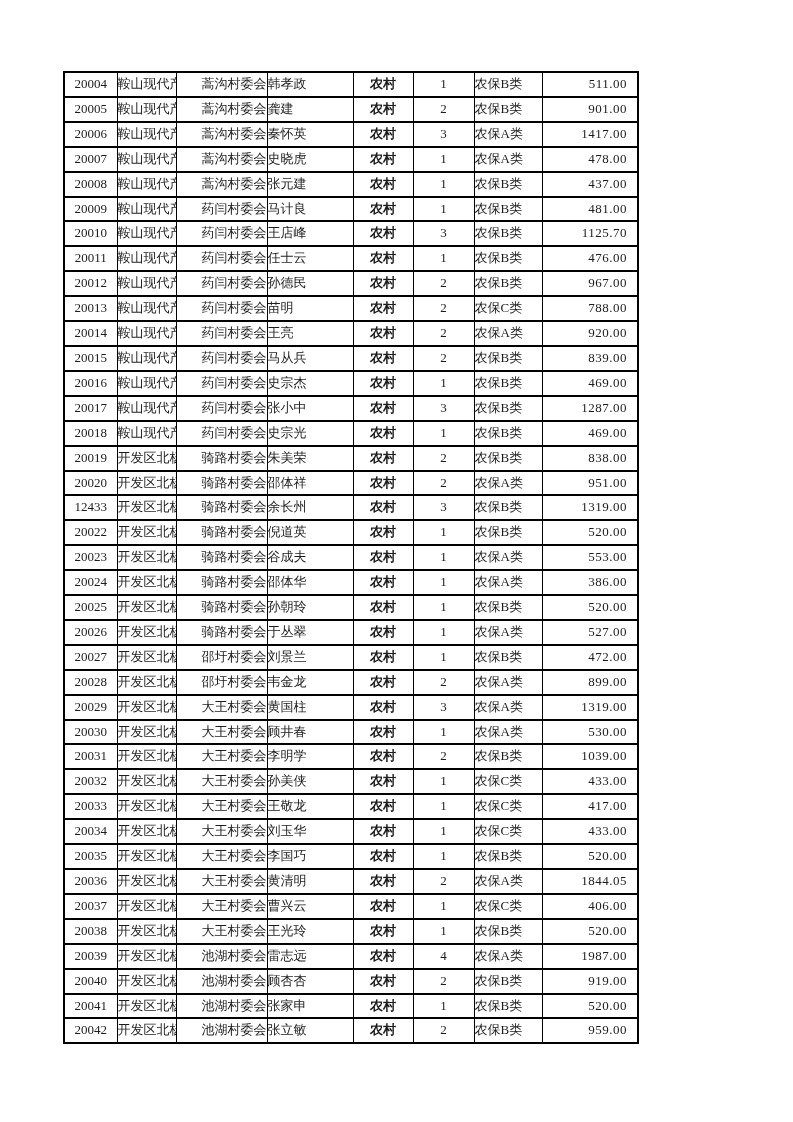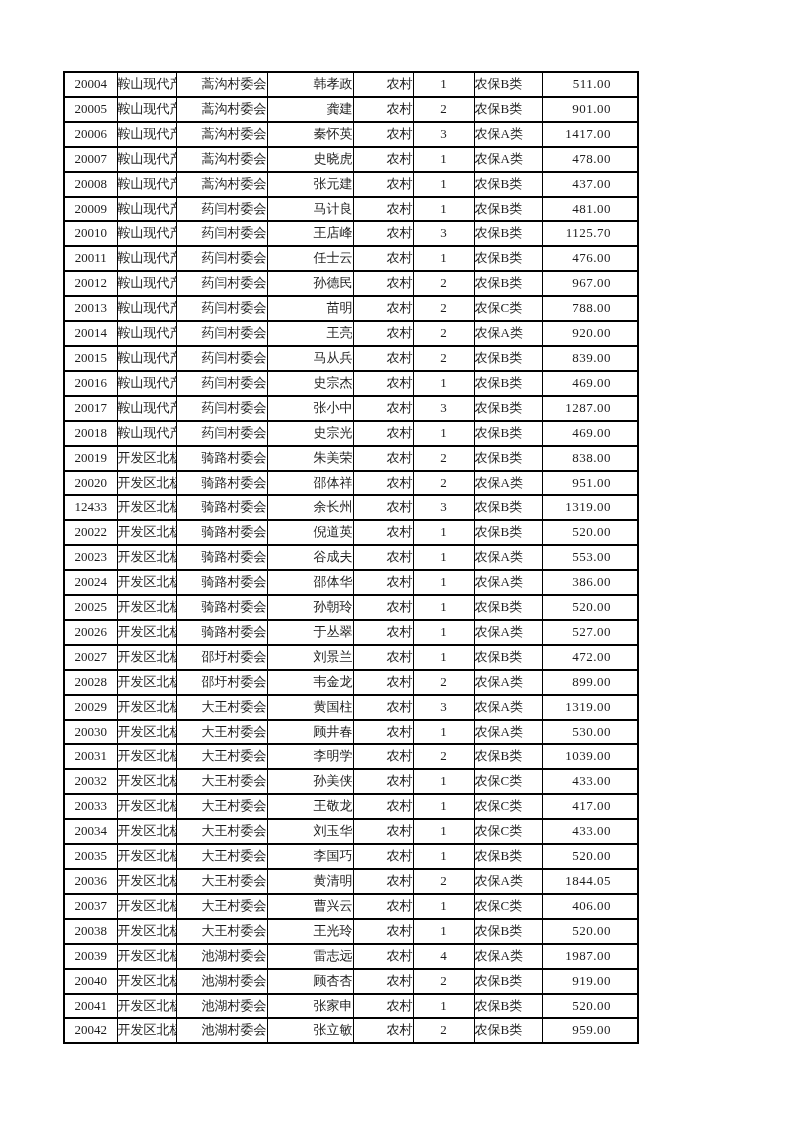--- a/index.html
+++ b/index.html
@@ -35,25 +35,25 @@
     color: #1c1c1c;
     text-align: center;
     vertical-align: middle;
     white-space: nowrap;
     overflow: hidden;
   }
   
   table.roster td.c0 { text-align: center; }          
   table.roster td.c1 { text-align: left; }            
   table.roster td.c2 { text-align: right; }          
-  table.roster td.c3 { text-align: right; }          
-  table.roster td.c4 { text-align: right; }          
+  table.roster td.c3 { text-align: left; }          
+  table.roster td.c4 { text-align: center; font-weight: bold; }          
   table.roster td.c5 { text-align: center; }          
   table.roster td.c6 { text-align: left; }          
-  table.roster td.c7 { text-align: right; padding-right: 26px; letter-spacing: 0.5px; } 
+  table.roster td.c7 { text-align: right; padding-right: 10px; letter-spacing: 0.5px; } 
 </style>
 </head>
 <body>
 
 <div class="page">
   <table class="roster">
     <colgroup>
       <col style="width:53px">
       <col style="width:59px">
       <col style="width:91px">

